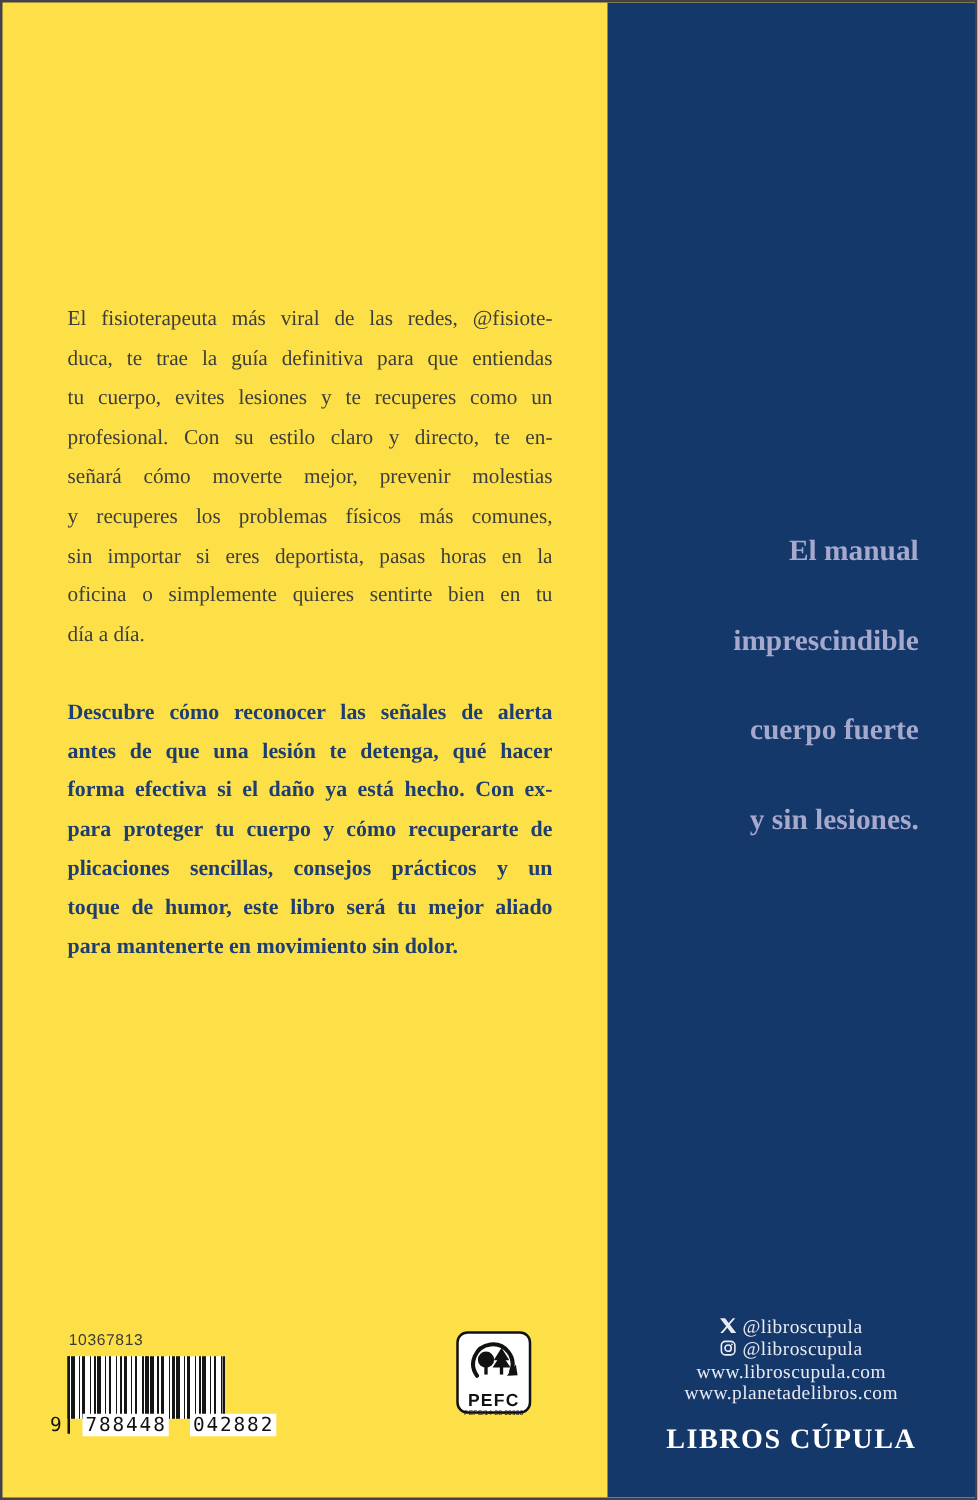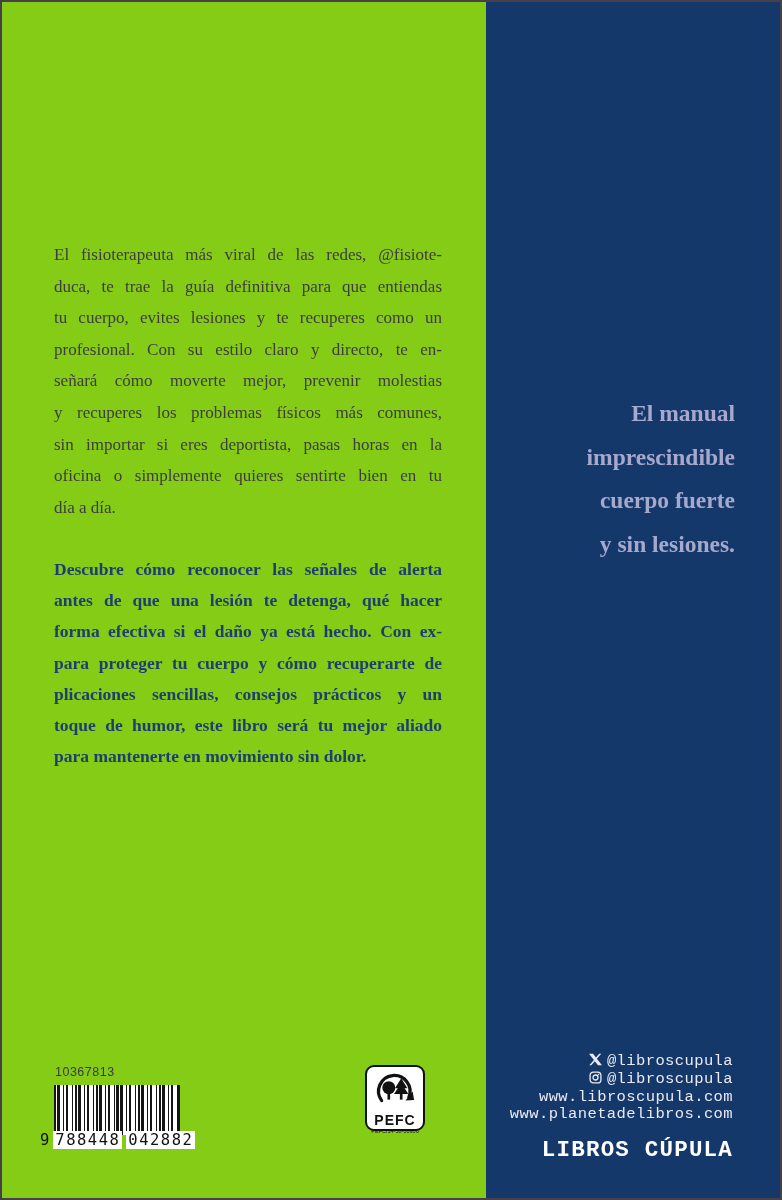--- a/index.html
+++ b/index.html
@@ -2,21 +2,21 @@
 <html style="--navy: #15386B; --lavender: #A6A8CC; --highlight_navy: #1E3D70; --body_ink: #3D3D3D; --white: #FFFFFF;"><head>
 <meta charset="utf-8">
 <style>
   :root{
     --navy:#15386B; --lavender:#A6A8CC; --highlight_navy:#1E3D70;
     --body_ink:#3D3D3D; --white:#FFFFFF;
   }
   html,body{margin:0;padding:0;background:#d8d8d8;}
   .page{
     position:relative; width:782px; height:1200px; box-sizing:border-box;
-    background:#84cc16; border:2px solid #46404a; overflow:hidden;
+    background:#fde047; border:2px solid #46404a; overflow:hidden;
     font-family:"Liberation Serif", serif;
   }
   
   .body-text{
     position:absolute; left:52px; top:237px; width:388px;
     font-size:17px; line-height:31.6px; color:var(--body_ink);
   }
   .jline{ text-align:justify; text-align-last:justify; white-space:nowrap; }
   .jline:last-child{ text-align-last:left; }
   .highlight-text{
@@ -27,24 +27,24 @@
   .spine-panel{
     position:absolute; top:0; right:0; width:294px; height:100%;
     background:var(--navy);
   }
   .tagline{
     position:absolute; top:390px; right:45px;
     text-align:right; color:var(--lavender);
     font-size:23.5px; font-weight:bold; line-height:43.5px;
     font-family:"Liberation Serif", serif;
   }
-  .qline{ white-space:nowrap; }
+  .qline{ white-space:nowrap;margin-top:28px; }
   .social-block{
-    position:absolute; right:47px; top:1051px; text-align:right;
-    color:#E9EAF2; font-family:Liberation Mono, monospace;
+    position:absolute; right:47px; top:1051px; text-align:center;
+    color:#E9EAF2; font-family:Liberation Serif, serif;
     font-size:15.5px; line-height:17.8px; letter-spacing:0.4px;
   }
   .social-line{ white-space:nowrap; }
   .icon{ display:inline-block; width:13px; height:13px; vertical-align:-1px; margin-right:5px; }
   .icon svg{ display:block; width:100%; height:100%; }
   .publisher{
     margin-top:18px; font-size:22.5px; font-weight:bold; color:var(--white);
     letter-spacing:1.2px; white-space:nowrap;
   }
   
@@ -61,21 +61,21 @@
       #151515 9px 10px, #fff 10px 12px, #151515 12px 14px, #fff 14px 18px,
       #151515 18px 19px, #fff 19px 21px);
   }
   .guard{ position:absolute; top:0; width:2px; height:62px; background:#151515; }
   .g1{ left:0; } .g2{ left:62px; } .g3{ right:0; }
   .isbn-row{
     position:absolute; left:-14px; top:46px; right:-2px; display:flex; align-items:flex-start;
     font-family:"DejaVu Sans Mono", monospace; font-size:15.5px; color:#111;
   }
   .isbn-lead{ width:13px; background:transparent; }
-  .isbn-group{ background:#fff; padding:0 2px; margin-left:4px; letter-spacing:1.5px;text-align:right; }
+  .isbn-group{ background:#fff; padding:0 2px; margin-left:17px; letter-spacing:1.5px;text-align:right; }
   
   .pefc-box{
     position:absolute; left:363px; top:1063px; width:60px; height:66px;
     border:2.5px solid #111; border-radius:9px; background:#fff;
     display:flex; flex-direction:column; align-items:center; justify-content:flex-start;
     box-sizing:border-box;
   }
   .pefc-art{ width:46px; height:42px; margin-top:4px; }
   .pefc-art svg{ display:block; width:100%; height:100%; }
   .pefc-label{

